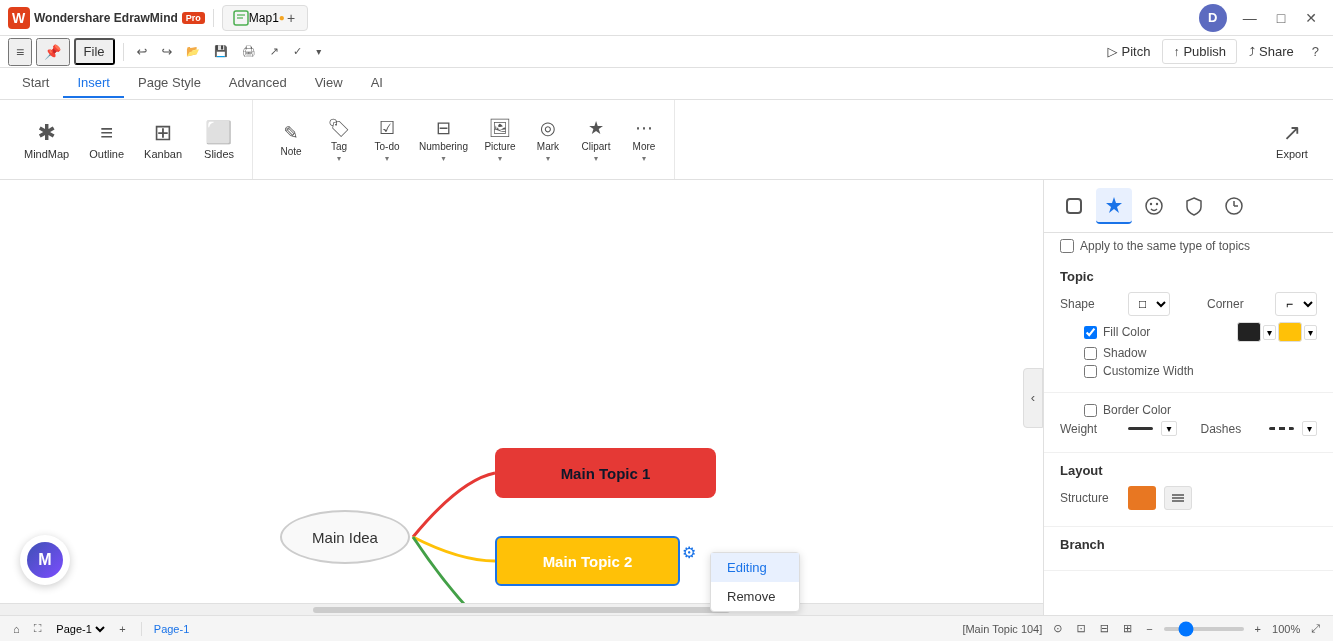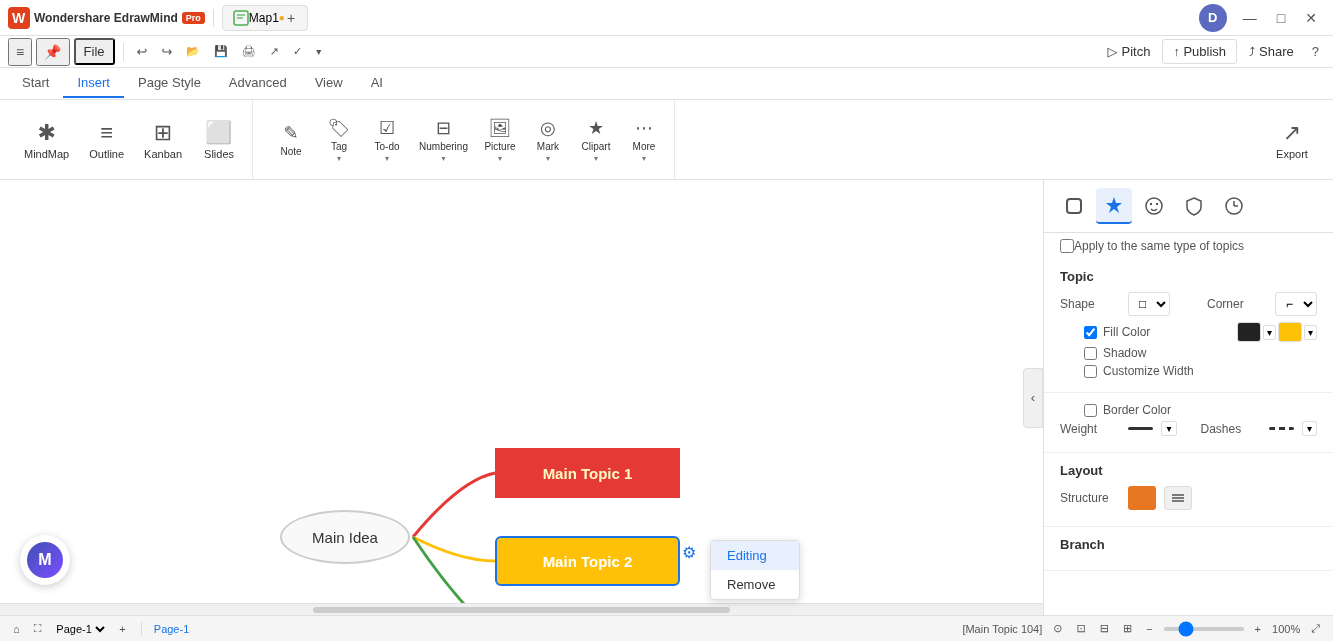--- a/index.html
+++ b/index.html
@@ -42,45 +42,45 @@
     .ribbon-btn-sm .label { font-size: 10px; color: #333; }
     .ribbon-btn-sm .arrow { font-size: 8px; color: #777; }
 
     
     .main { display: flex; flex: 1; overflow: hidden; }
 
     
     .canvas-area { flex: 1; background: #fff; position: relative; overflow: hidden; }
     .canvas-sidebar-toggle { position: absolute; right: 0; top: 50%; transform: translateY(-50%); width: 20px; height: 60px; background: #f0f0f0; border: 1px solid #ddd; border-radius: 4px 0 0 4px; display: flex; align-items: center; justify-content: center; cursor: pointer; color: #555; z-index: 10; }
     .main-idea { position: absolute; left: 280px; top: 330px; width: 130px; height: 54px; border-radius: 50%; border: 2px solid #ccc; background: #f9f9f9; display: flex; align-items: center; justify-content: center; font-size: 15px; color: #333; font-weight: 500; }
-    .topic-1 { position: absolute; left: 495px; top: 268px; width: 185px; height: 50px; background: #e53935; border-radius: 0; display: flex; align-items: center; justify-content: center; font-size: 15px; color: #fef9c3; font-weight: bold; }
+    .topic-1 { position: absolute; left: 495px; top: 268px; width: 221px; height: 50px; background: #e53935; border-radius: 8px; display: flex; align-items: center; justify-content: center; font-size: 15px; color: #0f172a; font-weight: bold; }
     .topic-2 { position: absolute; left: 495px; top: 356px; width: 185px; height: 50px; background: #ffc107; border-radius: 6px; display: flex; align-items: center; justify-content: center; font-size: 15px; color: #fff; font-weight: bold; border: 2px solid #1a73e8; }
     .topic-3 { position: absolute; left: 495px; top: 430px; width: 185px; height: 50px; background: #43a047; border-radius: 6px; display: flex; align-items: center; justify-content: center; font-size: 15px; color: #fff; font-weight: bold; }
 
     
-    .context-menu { position: absolute; left: 710px; top: 360px; background: #fff; border: 1px solid #ddd; border-radius: 4px; box-shadow: 0 2px 8px rgba(0,0,0,0.15); z-index: 100; min-width: 90px; }
+    .context-menu { position: absolute; left: 710px; top: 372px; background: #fff; border: 1px solid #ddd; border-radius: 4px; box-shadow: 0 2px 8px rgba(0,0,0,0.15); z-index: 100; min-width: 90px; }
     .context-menu-item { padding: 7px 16px; cursor: pointer; font-size: 13px; color: #333; }
     .context-menu-item.active { background: #e8f0fe; color: #1a73e8; }
 
     
     .lines-svg { position: absolute; top: 0; left: 0; width: 100%; height: 100%; pointer-events: none; }
 
     
     .topic-icon { position: absolute; left: 682px; top: 363px; font-size: 16px; color: #1a73e8; z-index: 10; }
 
     
     .bottom-logo { position: absolute; left: 20px; bottom: 30px; width: 50px; height: 50px; border-radius: 50%; background: #fff; box-shadow: 0 2px 8px rgba(0,0,0,0.2); display: flex; align-items: center; justify-content: center; }
     .bottom-logo-inner { width: 36px; height: 36px; border-radius: 50%; background: linear-gradient(135deg, #3f51b5, #7c4dff); display: flex; align-items: center; justify-content: center; color: #fff; font-weight: bold; font-size: 16px; }
 
     
     .right-panel { width: 290px; background: #fff; border-left: 1px solid #e0e0e0; display: flex; flex-direction: column; overflow-y: auto; }
     .panel-icons { display: flex; align-items: center; padding: 8px 12px; border-bottom: 1px solid #e0e0e0; gap: 4px; }
     .panel-icon-btn { width: 36px; height: 36px; display: flex; align-items: center; justify-content: center; cursor: pointer; border-radius: 4px; font-size: 18px; color: #555; border: none; background: none; }
     .panel-icon-btn.active { background: #e8f0fe; color: #1a73e8; border-bottom: 2px solid #1a73e8; }
-    .panel-checkbox { display: flex; align-items: center; padding: 6px 16px; }
+    .panel-checkbox { display: flex; align-items: center; gap: 6px; padding: 6px 16px; }
     .panel-checkbox input { width: 14px; height: 14px; }
     .panel-checkbox label { font-size: 12px; color: #555; }
     .panel-section { padding: 10px 16px; border-bottom: 1px solid #f0f0f0; }
     .panel-section-title { font-size: 13px; font-weight: 600; color: #333; margin-bottom: 8px; }
     .panel-row { display: flex; align-items: center; gap: 8px; margin-bottom: 6px; }
     .panel-label { font-size: 12px; color: #555; min-width: 60px; }
     .panel-select { border: 1px solid #ddd; border-radius: 3px; padding: 3px 6px; font-size: 12px; background: #fff; cursor: pointer; }
     .color-swatch { width: 24px; height: 20px; border-radius: 3px; border: 1px solid #ddd; cursor: pointer; display: inline-block; }
     .color-swatch-black { background: #222; }
     .color-swatch-yellow { background: #ffc107; }

